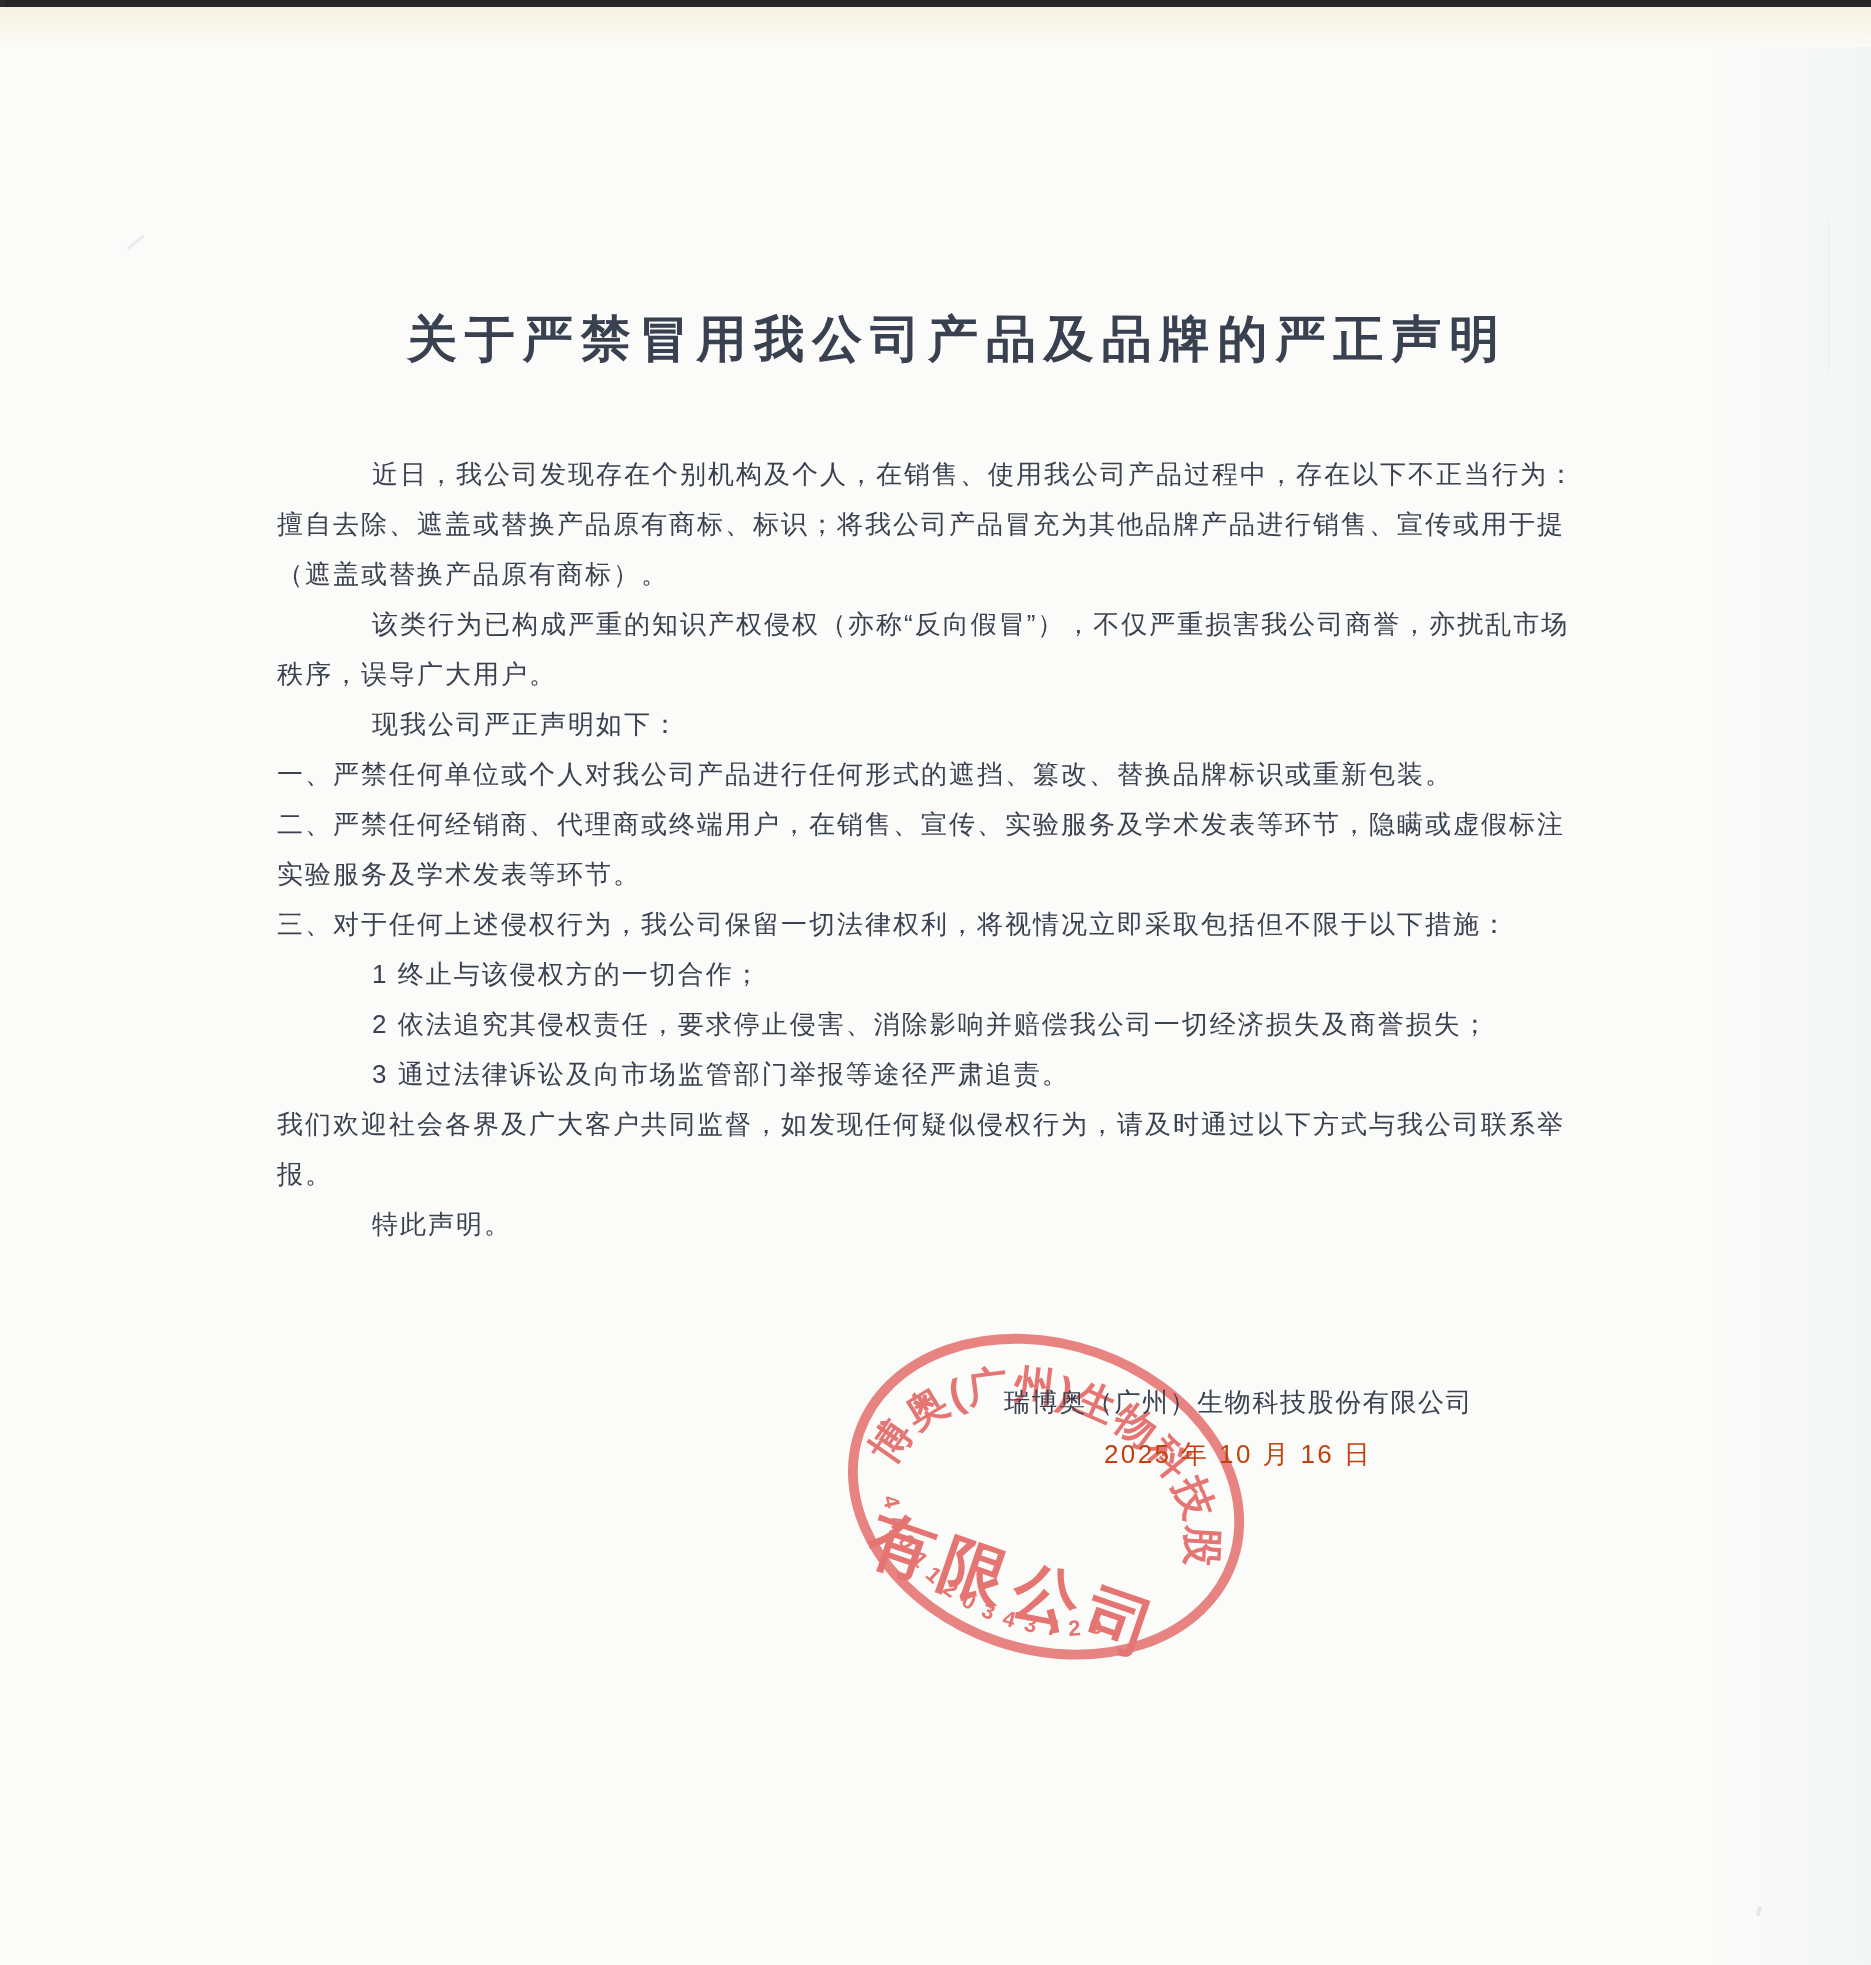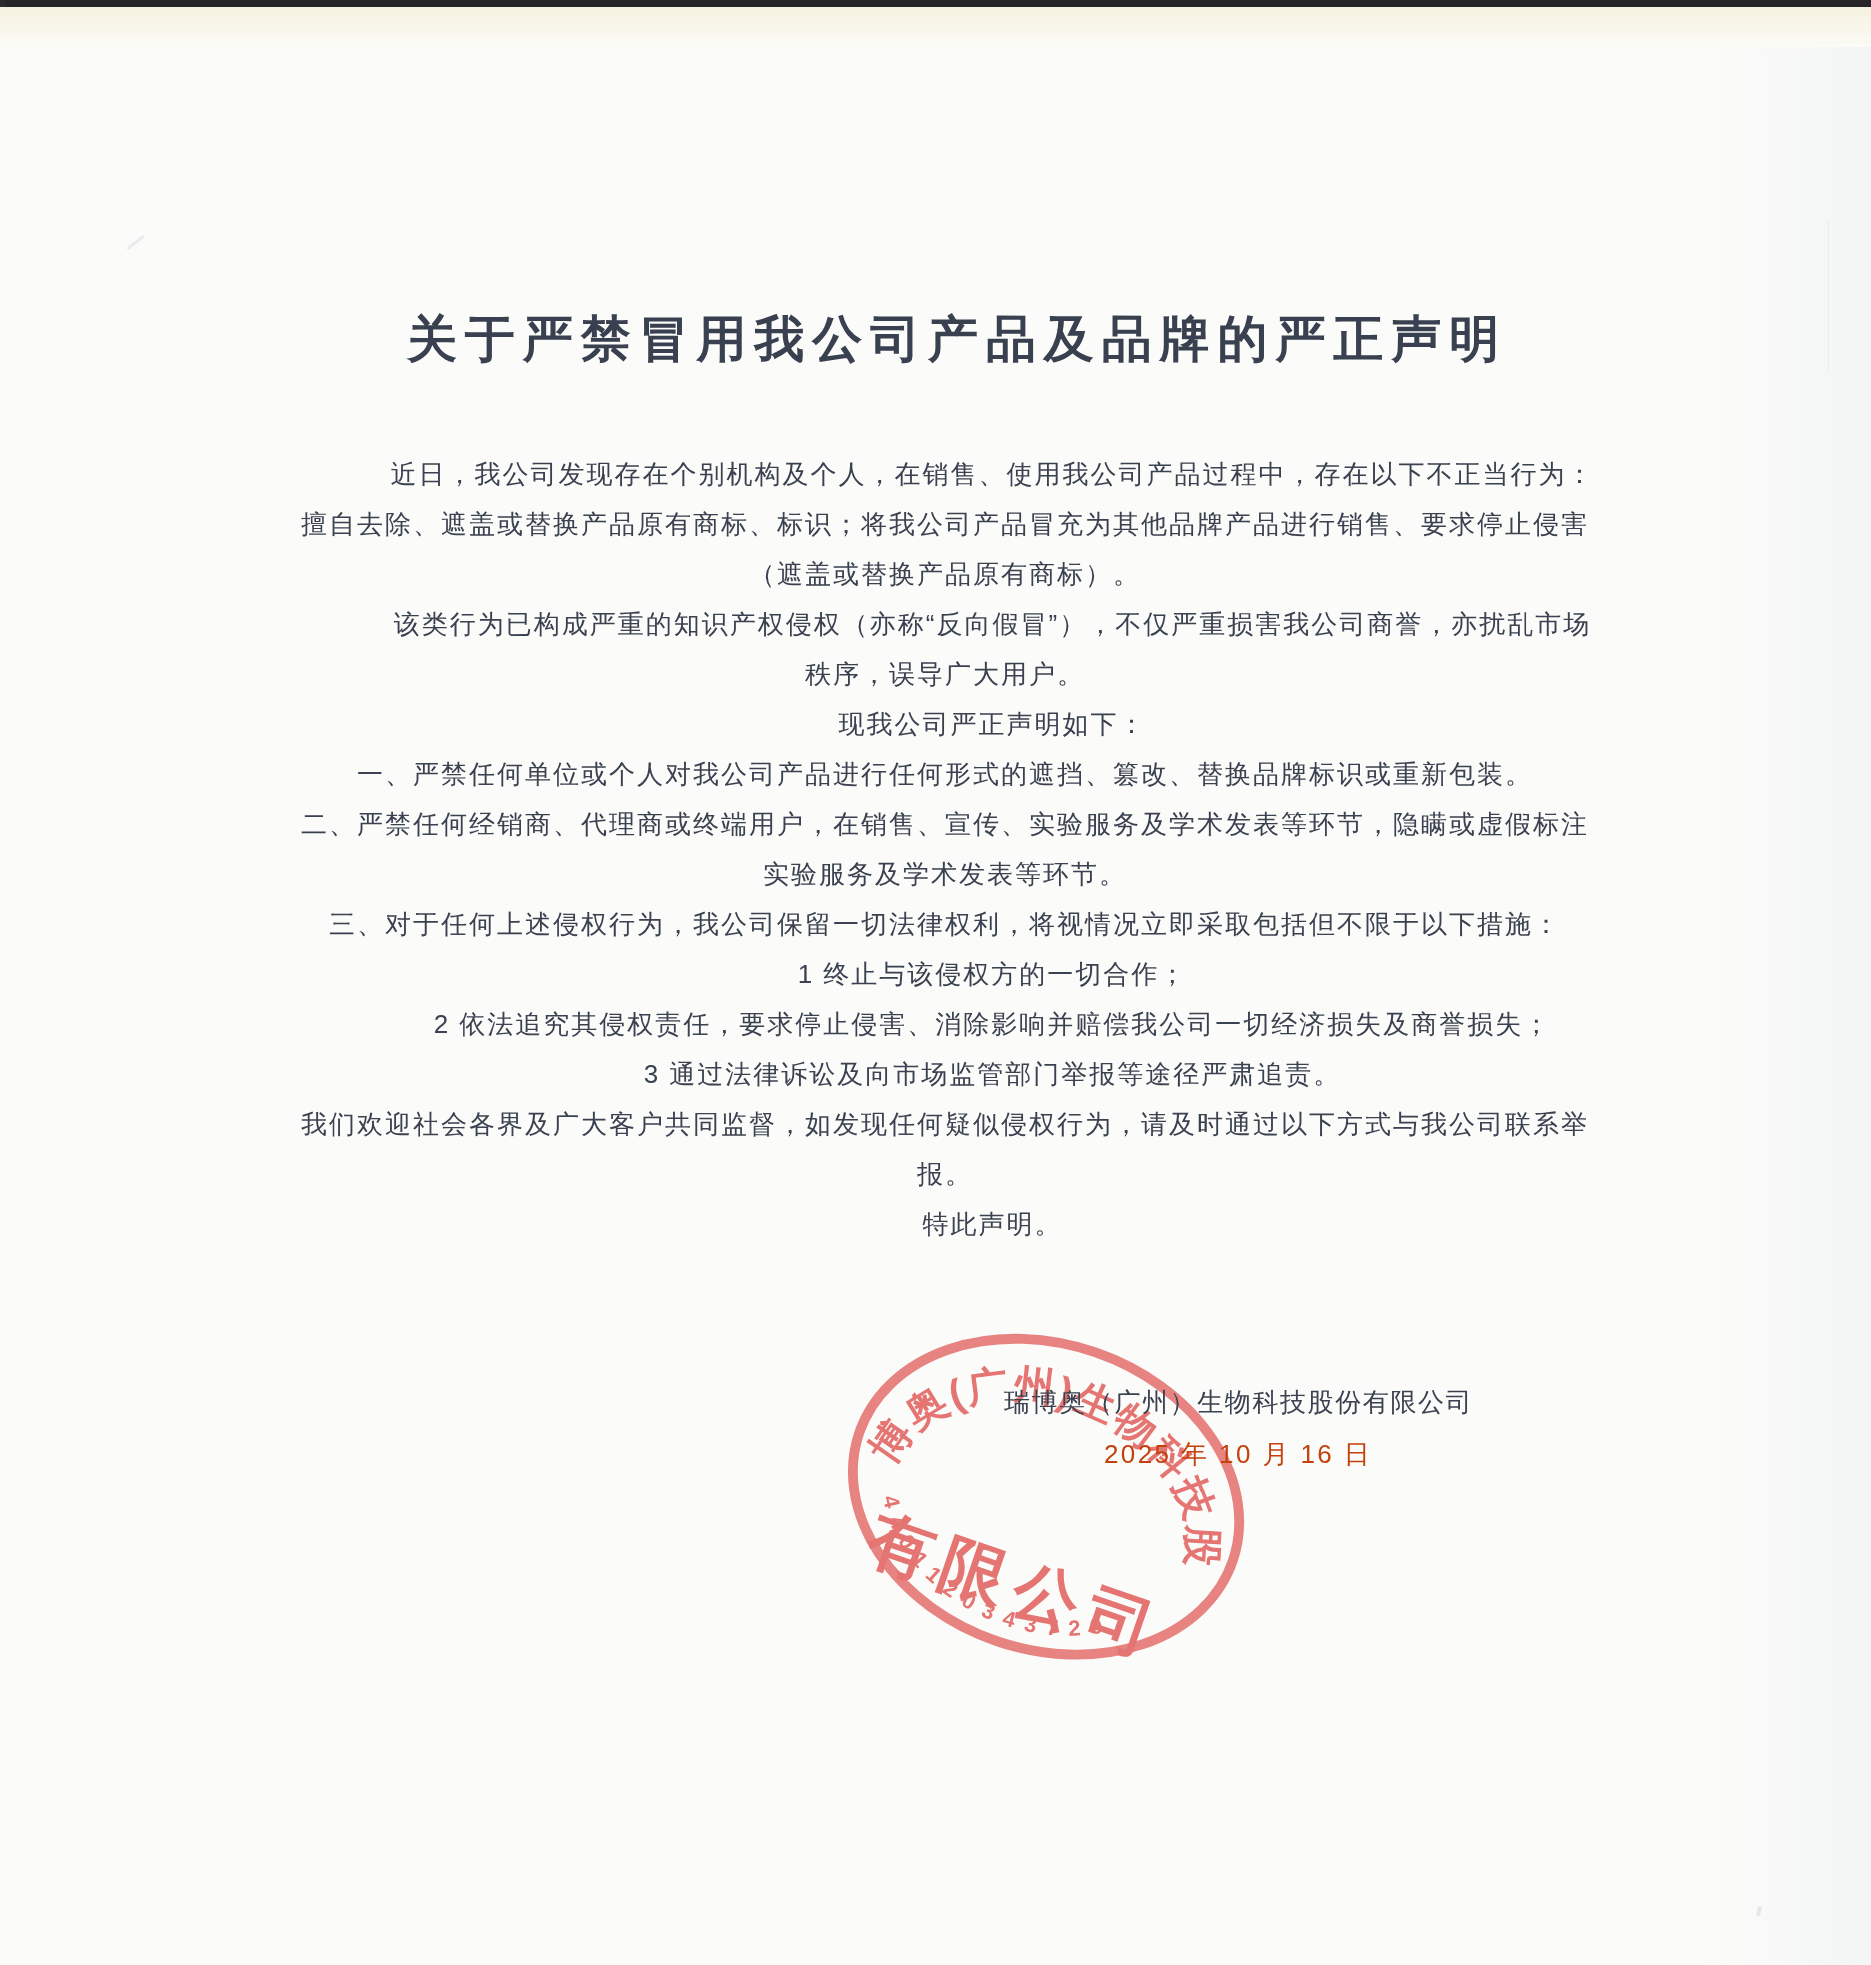--- a/index.html
+++ b/index.html
@@ -42,21 +42,20 @@
   
   .doc-title {
     position: absolute; left: 0; top: 306px; width: 1872px;
     text-align: center;
     font-size: 50px; font-weight: 600; letter-spacing: 7.9px;
     color: #394050; white-space: nowrap; margin-left: 21px;
   }
   .body-text {
     position: absolute; left: 277px; top: 449px; width: 1336px;
     color: #3a4150;
-    text-align: center;
   }
   .bl {
     height: 50px; line-height: 50px;
     font-size: 26px; letter-spacing: 2px;
     white-space: nowrap;
   }
   .ind { padding-left: 95px; }
   .sig-company {
     position: absolute; left: 1004px; top: 1385px;
     font-size: 26px; letter-spacing: 1.6px; color: #3a4150; white-space: nowrap;
@@ -86,21 +85,21 @@
 <div class="cool-tint-right"></div>
 <div class="scan-hairline"></div>
 <div class="smudge-a"></div>
 
 <div class="smudge-c"></div>
 
 <div class="doc-title">关于严禁冒用我公司产品及品牌的严正声明</div>
 
 <div class="body-text">
   <div class="bl ind">近日，我公司发现存在个别机构及个人，在销售、使用我公司产品过程中，存在以下不正当行为：</div>
-  <div class="bl">擅自去除、遮盖或替换产品原有商标、标识；将我公司产品冒充为其他品牌产品进行销售、要求停止侵害</div>
+  <div class="bl">擅自去除、遮盖或替换产品原有商标、标识；将我公司产品冒充为其他品牌产品进行销售、宣传或用于提</div>
   <div class="bl">（遮盖或替换产品原有商标）。</div>
   <div class="bl ind">该类行为已构成严重的知识产权侵权（亦称“反向假冒”），不仅严重损害我公司商誉，亦扰乱市场</div>
   <div class="bl">秩序，误导广大用户。</div>
   <div class="bl ind">现我公司严正声明如下：</div>
   <div class="bl">一、严禁任何单位或个人对我公司产品进行任何形式的遮挡、篡改、替换品牌标识或重新包装。</div>
   <div class="bl">二、严禁任何经销商、代理商或终端用户，在销售、宣传、实验服务及学术发表等环节，隐瞒或虚假标注</div>
   <div class="bl">实验服务及学术发表等环节。</div>
   <div class="bl">三、对于任何上述侵权行为，我公司保留一切法律权利，将视情况立即采取包括但不限于以下措施：</div>
   <div class="bl ind">1  终止与该侵权方的一切合作；</div>
   <div class="bl ind">2  依法追究其侵权责任，要求停止侵害、消除影响并赔偿我公司一切经济损失及商誉损失；</div>

